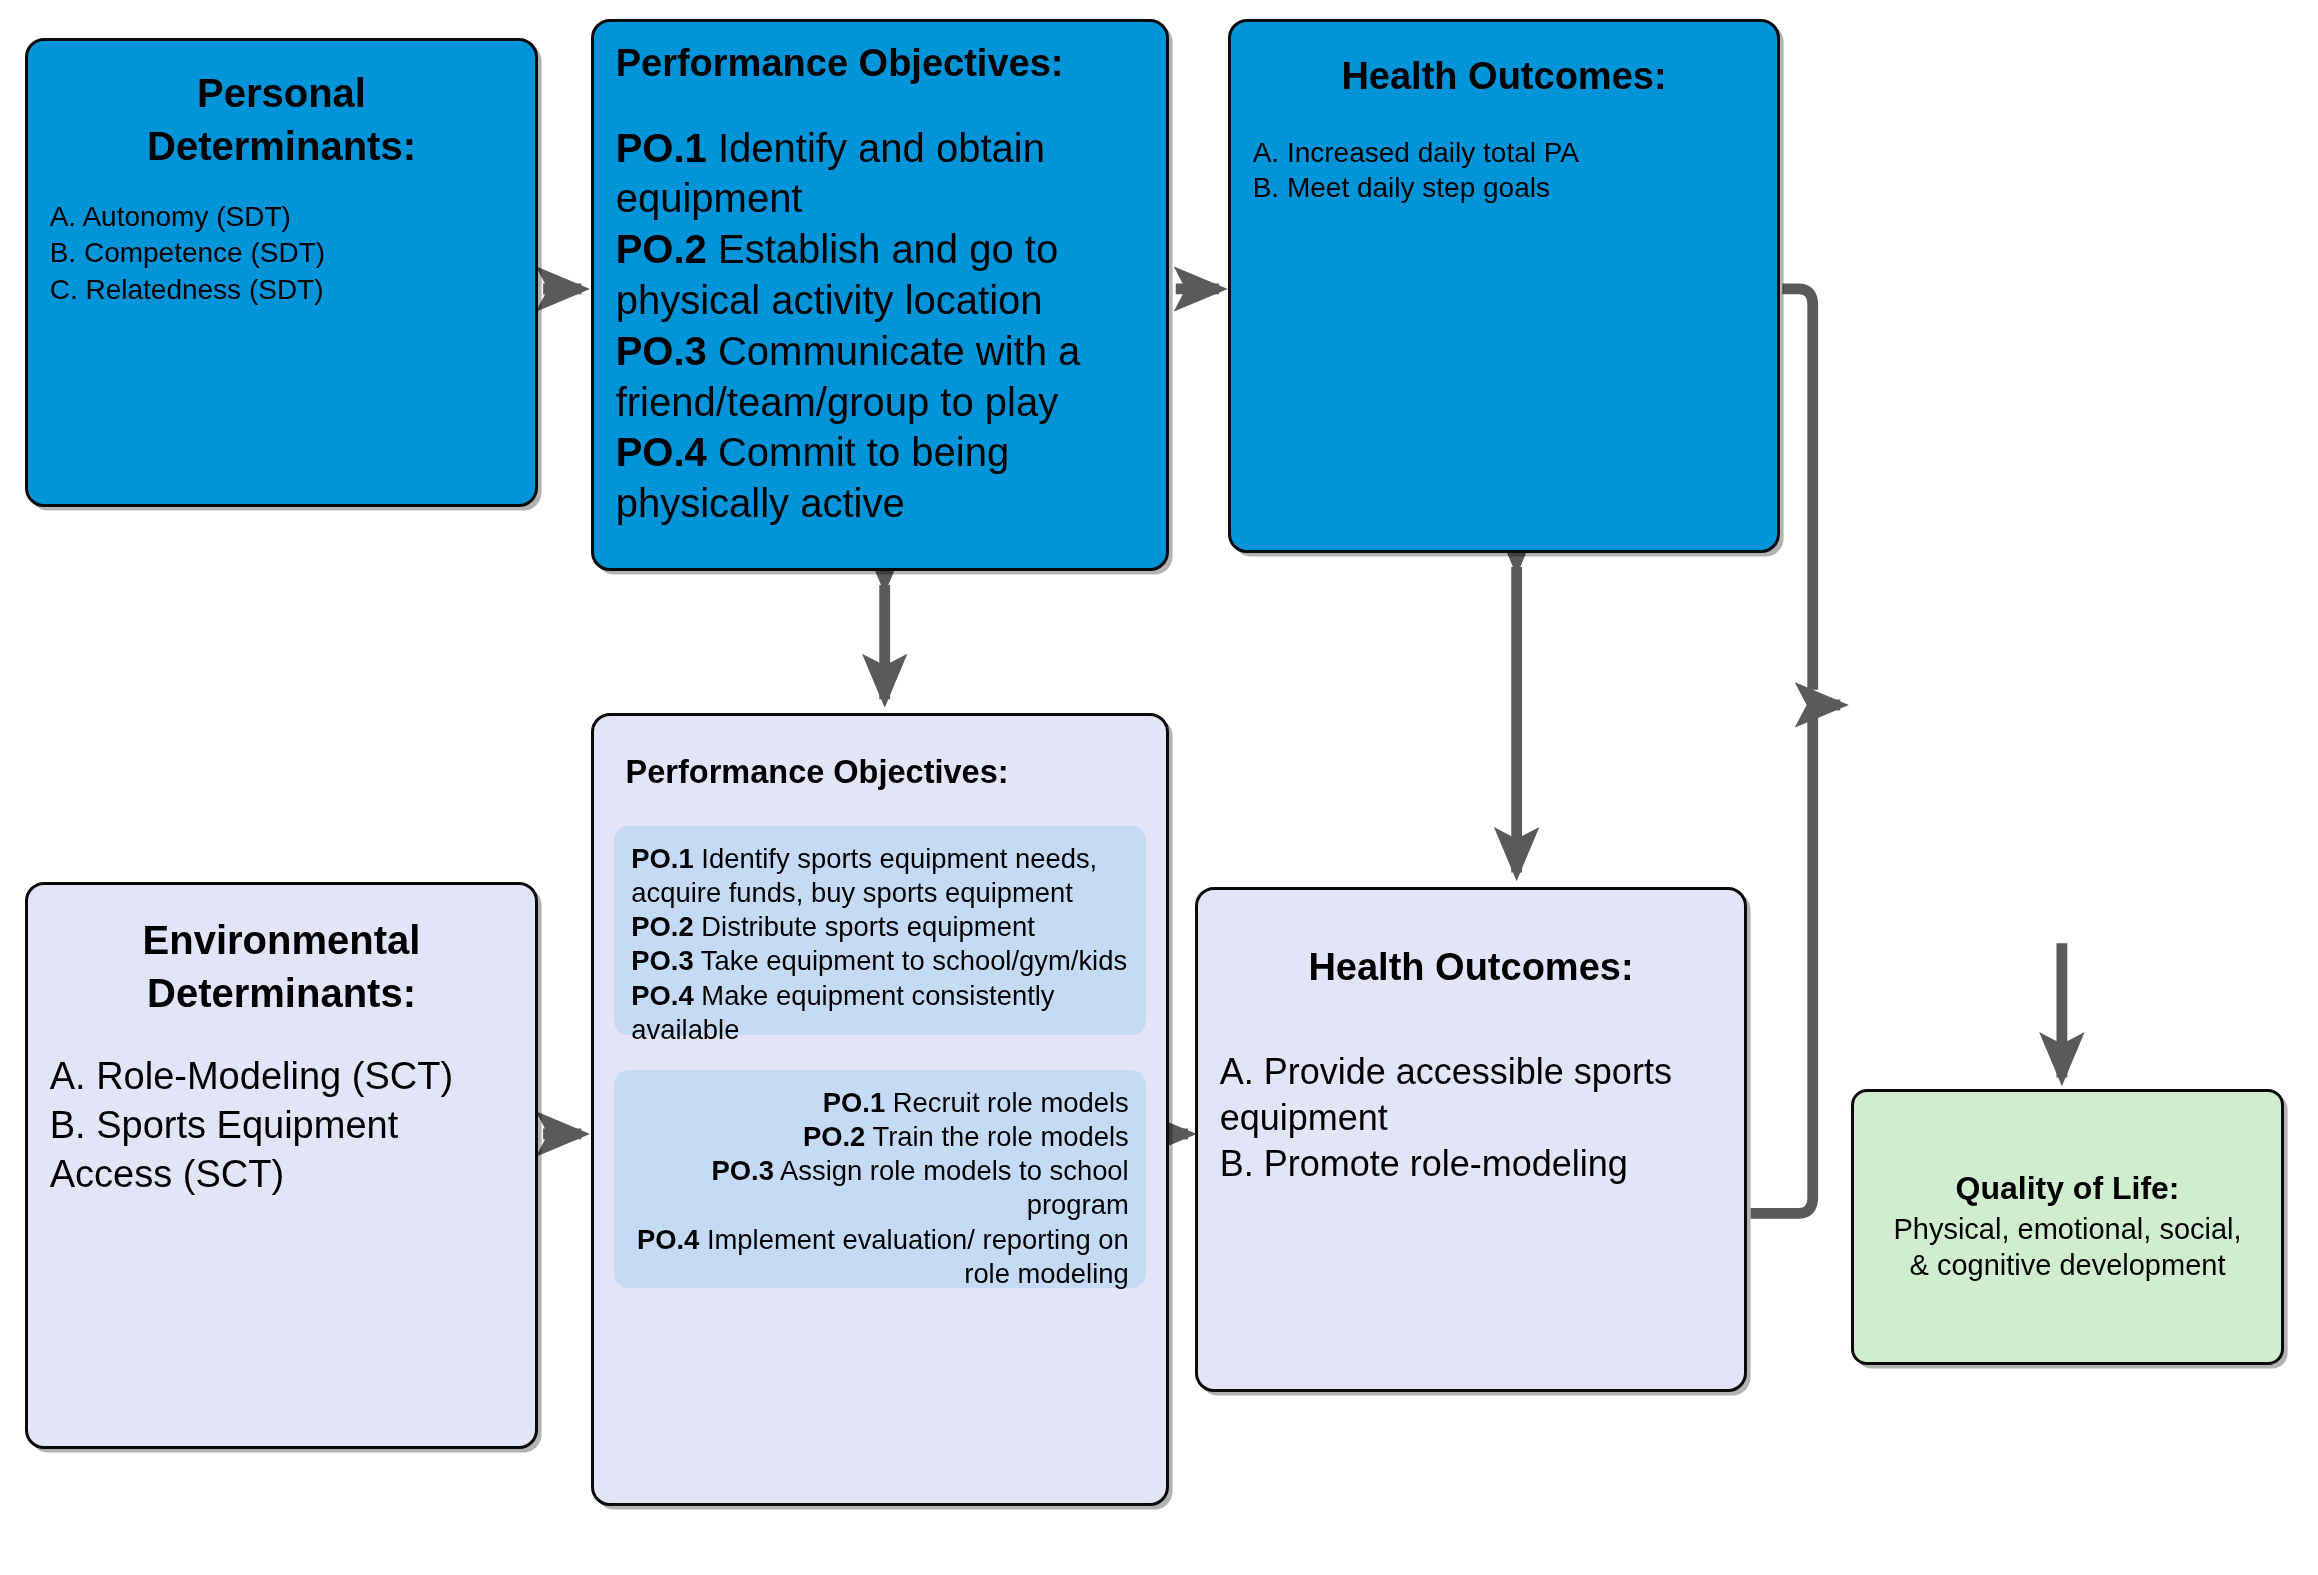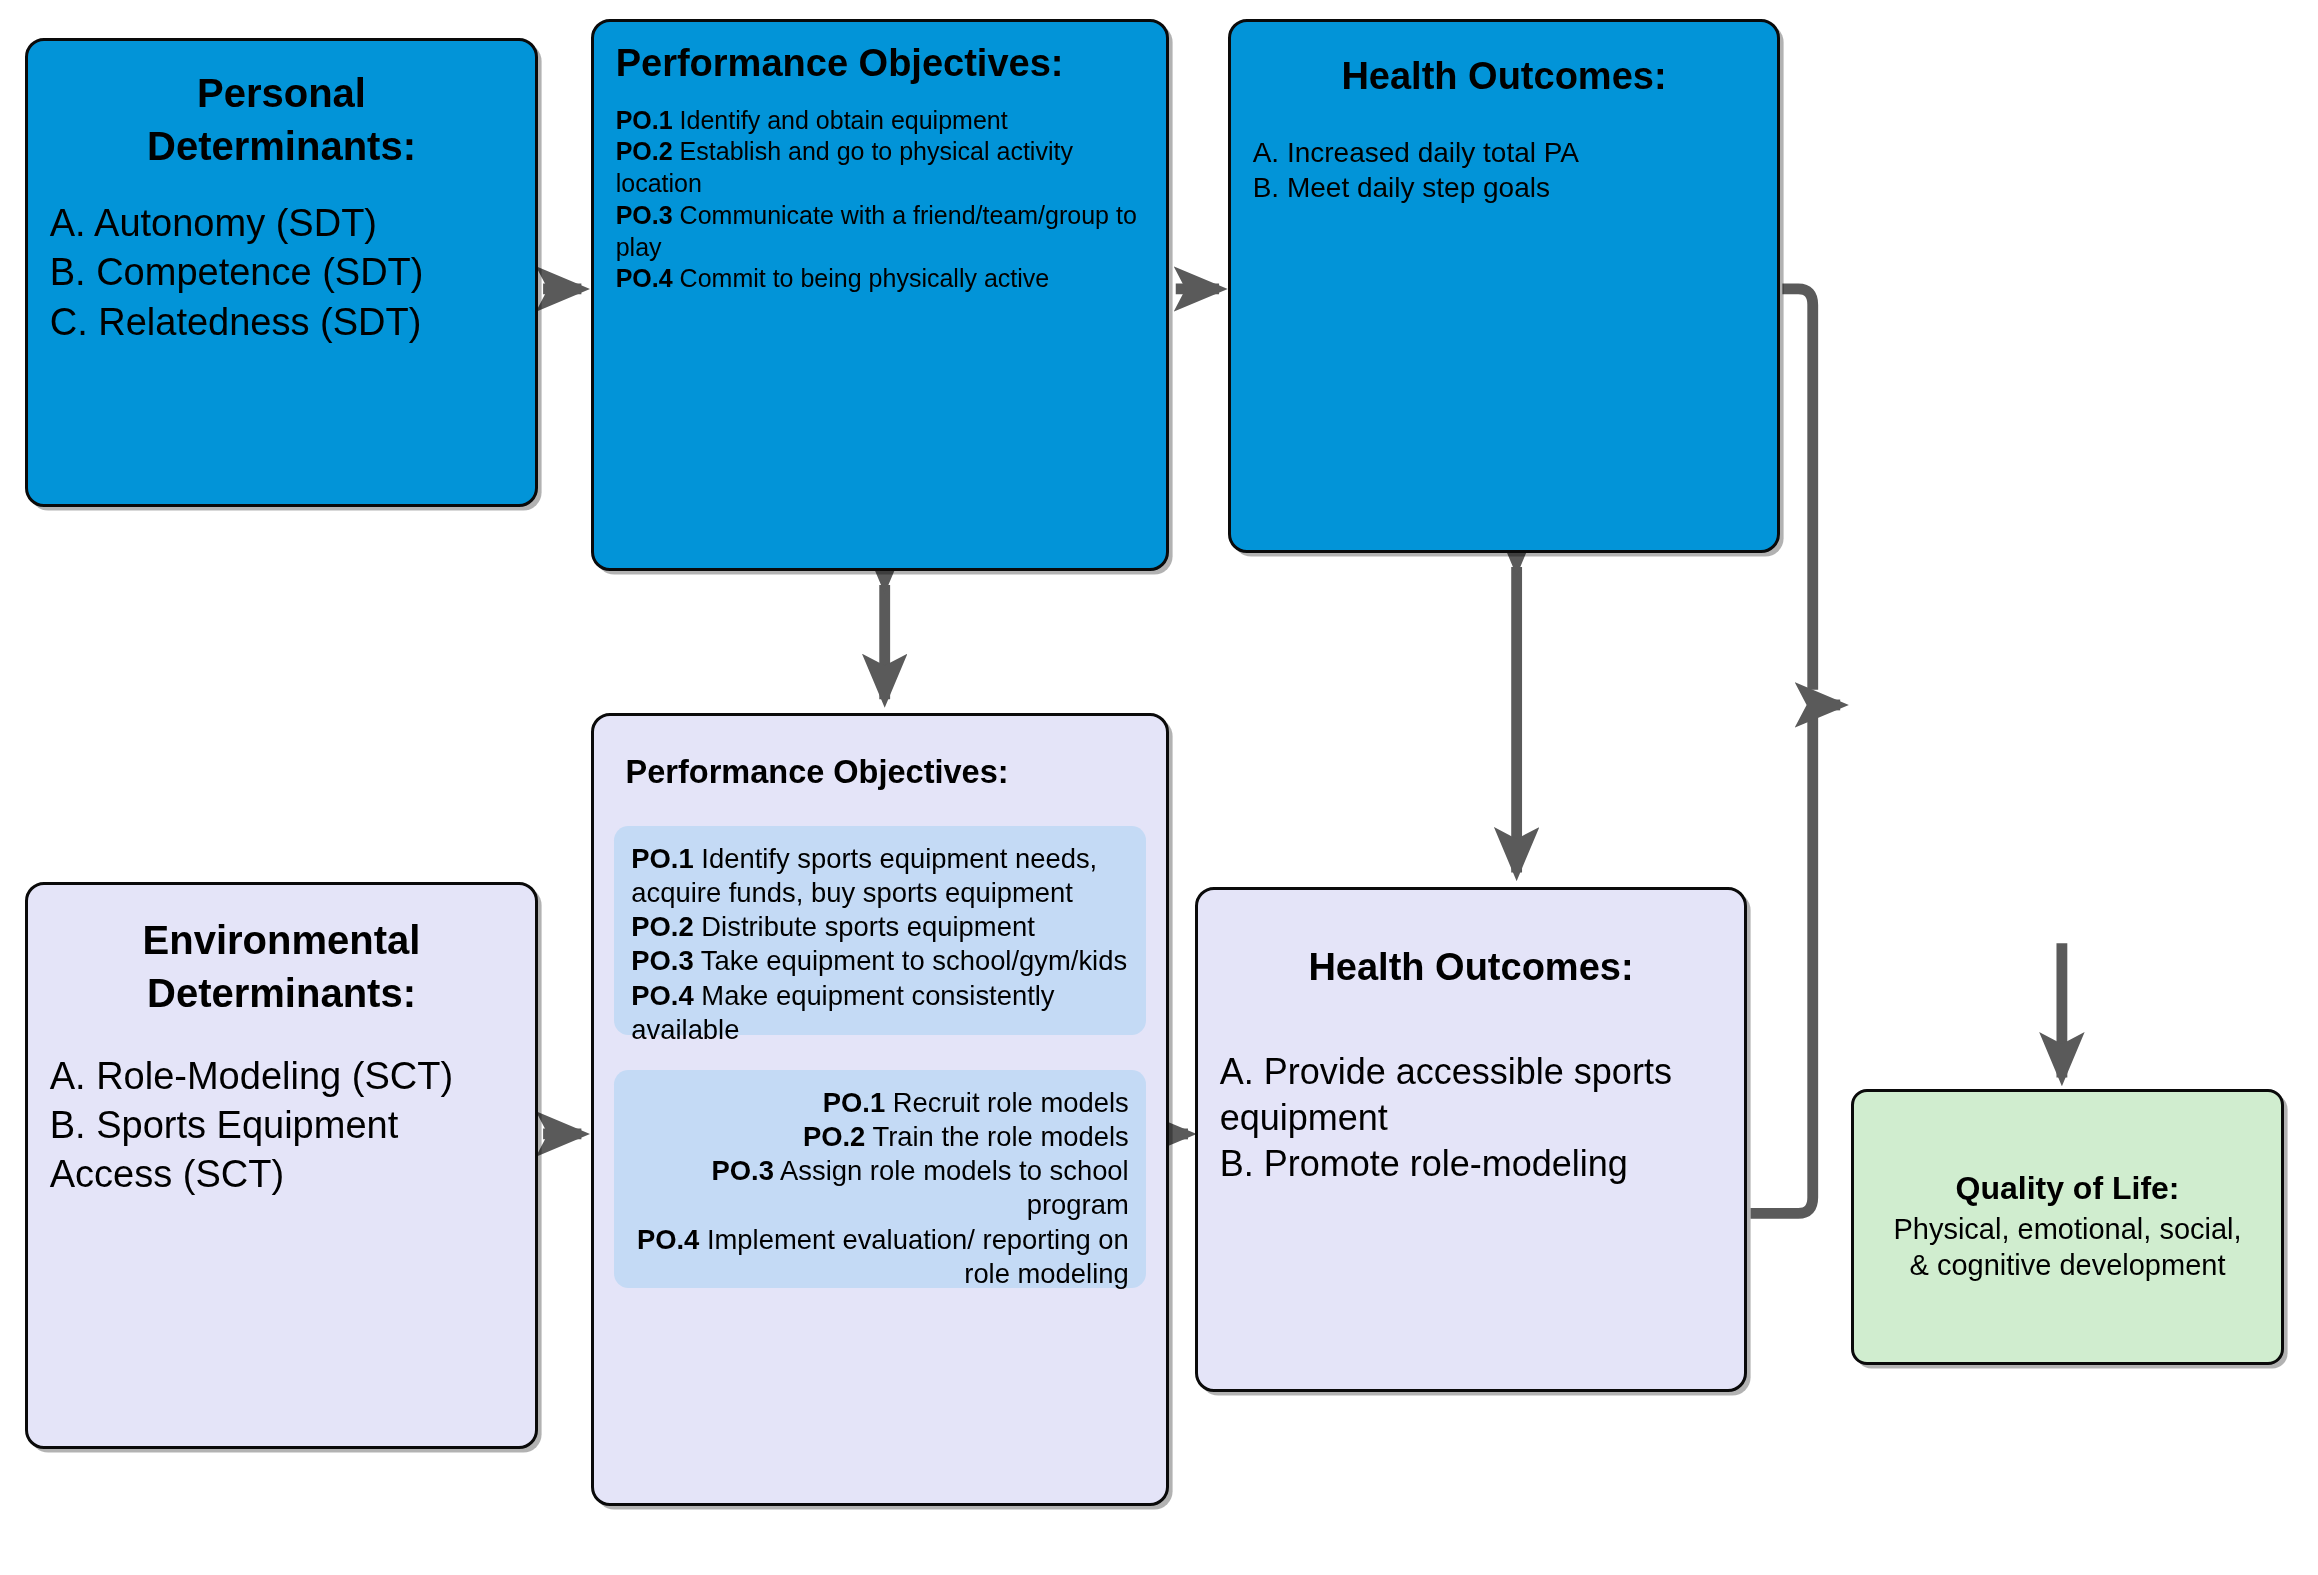--- a/index.html
+++ b/index.html
@@ -38,26 +38,26 @@
   .title {
     font-weight: bold;
     text-align: center;
     display: block;
   }
   .body-txt { display: block; }
 
   
   #personal-determinants { left: 25px; top: 38px; width: 513px; height: 469px; }
   #personal-determinants .title { font-size: 40px; line-height: 1.32; margin-top: 7.2px; }
-  #personal-determinants .body-txt { font-size: 38px; line-height: 1.30; margin-top: 26px; }
+  #personal-determinants .body-txt { font-size: 28px; line-height: 1.30; margin-top: 26px; }
 
   
   #po-personal { left: 591px; top: 19px; width: 578px; height: 552px; }
   #po-personal .title { font-size: 38px; text-align: left; line-height: 1.2; }
-  #po-personal .body-txt { font-size: 25px; line-height: 1.27; margin-top: 18px; }
+  #po-personal .body-txt { font-size: 40px; line-height: 1.27; margin-top: 36px; }
 
   
   #ho-personal { left: 1228px; top: 19px; width: 552px; height: 534px; }
   #ho-personal .title { font-size: 38px; line-height: 1.2; margin-top: 13px;}
   #ho-personal .body-txt { font-size: 28px; line-height: 1.28; margin-top: 35px; text-align: left;}
 
   
   #environmental-determinants { left: 25px; top: 882px; width: 513px; height: 567px; }
   #environmental-determinants .title { font-size: 40px; line-height: 1.32; margin-top: 10px; }
   #environmental-determinants .body-txt { font-size: 38px; line-height: 1.30; margin-top: 32px; }

